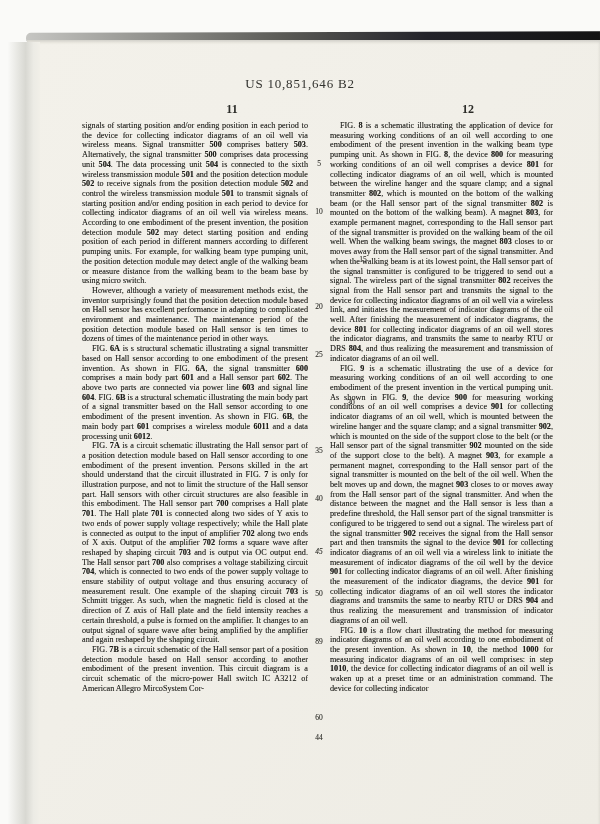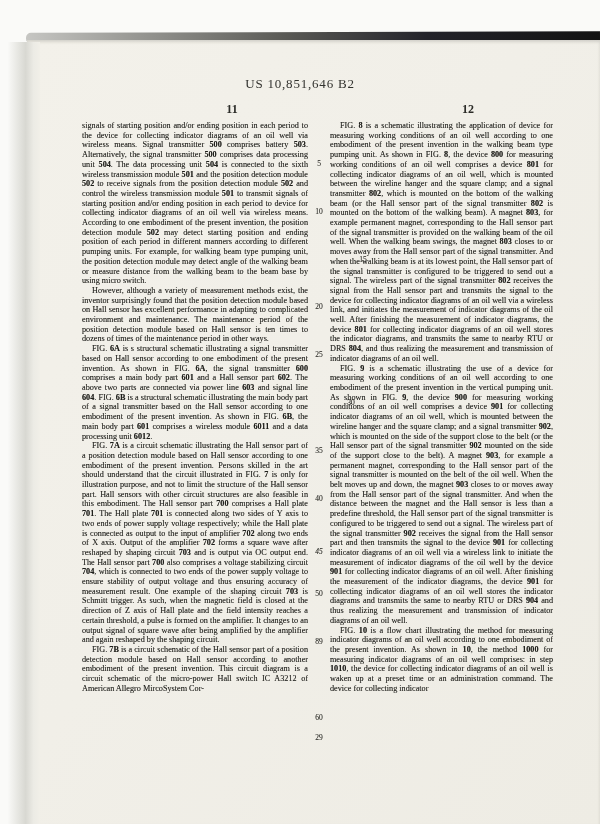--- a/index.html
+++ b/index.html
@@ -84,21 +84,21 @@
         <span class="linenum" style="top: 214.6px; margin-left: 44px;">15</span>
         <span class="linenum" style="top: 262.4px;">20</span>
         <span class="linenum" style="top: 310.2px;">25</span>
         <span class="linenum" style="top: 358px; margin-left: 32px;">30</span>
         <span class="linenum" style="top: 405.8px;">35</span>
         <span class="linenum" style="top: 453.6px;">40</span>
         <span class="linenum" style="top: 507px; font-style: italic;">45</span>
         <span class="linenum" style="top: 549.2px;">50</span>
         <span class="linenum" style="top: 597px;">89</span>
         <span class="linenum" style="top: 644.8px; margin-top: 28px;">60</span>
-        <span class="linenum" style="top: 692.6px;">29</span>
+        <span class="linenum" style="top: 692.6px;">44</span>
       </div>
 
     <div class="column right">
         <p>FIG. <b>8</b> is a schematic illustrating the application of device for measuring working conditions of an oil well according to one embodiment of the present invention in the walking beam type pumping unit. As shown in FIG. <b>8</b>, the device <b>800</b> for measuring working conditions of an oil well comprises a device <b>801</b> for collecting indicator diagrams of an oil well, which is mounted between the wireline hanger and the square clamp; and a signal transmitter <b>802</b>, which is mounted on the bottom of the walking beam (or the Hall sensor part of the signal transmitter <b>802</b> is mounted on the bottom of the walking beam). A magnet <b>803</b>, for example permanent magnet, corresponding to the Hall sensor part of the signal transmitter is provided on the walking beam of the oil well. When the walking beam swings, the magnet <b>803</b> closes to or moves away from the Hall sensor part of the signal transmitter. And when the walking beam is at its lowest point, the Hall sensor part of the signal transmitter is configured to be triggered to send out a signal. The wireless part of the signal transmitter <b>802</b> receives the signal from the Hall sensor part and transmits the signal to the device for collecting indicator diagrams of an oil well via a wireless link, and initiates the measurement of indicator diagrams of the oil well. After finishing the measurement of indicator diagrams, the device <b>801</b> for collecting indicator diagrams of an oil well stores the indicator diagrams, and transmits the same to nearby RTU or DRS <b>804</b>, and thus realizing the measurement and transmission of indicator diagrams of an oil well.</p>
         <p>FIG. <b>9</b> is a schematic illustrating the use of a device for measuring working conditions of an oil well according to one embodiment of the present invention in the vertical pumping unit. As shown in FIG. <b>9</b>, the device <b>900</b> for measuring working conditions of an oil well comprises a device <b>901</b> for collecting indicator diagrams of an oil well, which is mounted between the wireline hanger and the square clamp; and a signal transmitter <b>902</b>, which is mounted on the side of the support close to the belt (or the Hall sensor part of the signal transmitter <b>902</b> mounted on the side of the support close to the belt). A magnet <b>903</b>, for example a permanent magnet, corresponding to the Hall sensor part of the signal transmitter is mounted on the belt of the oil well. When the belt moves up and down, the magnet <b>903</b> closes to or moves away from the Hall sensor part of the signal transmitter. And when the distance between the magnet and the Hall sensor is less than a predefine threshold, the Hall sensor part of the signal transmitter is configured to be triggered to send out a signal. The wireless part of the signal transmitter <b>902</b> receives the signal from the Hall sensor part and then transmits the signal to the device <b>901</b> for collecting indicator diagrams of an oil well via a wireless link to initiate the measurement of indicator diagrams of the oil well by the device <b>901</b> for collecting indicator diagrams of an oil well. After finishing the measurement of the indicator diagrams, the device <b>901</b> for collecting indicator diagrams of an oil well stores the indicator diagrams and transmits the same to nearby RTU or DRS <b>904</b> and thus realizing the measurement and transmission of indicator diagrams of an oil well.</p>
         <p>FIG. <b>10</b> is a flow chart illustrating the method for measuring indicator diagrams of an oil well according to one embodiment of the present invention. As shown in <b>10</b>, the method <b>1000</b> for measuring indicator diagrams of an oil well comprises: in step <b>1010</b>, the device for collecting indicator diagrams of an oil well is waken up at a preset time or an administration command. The device for collecting indicator</p>
       </div>
   </div>
 
   <div class="spine-curl"></div>

